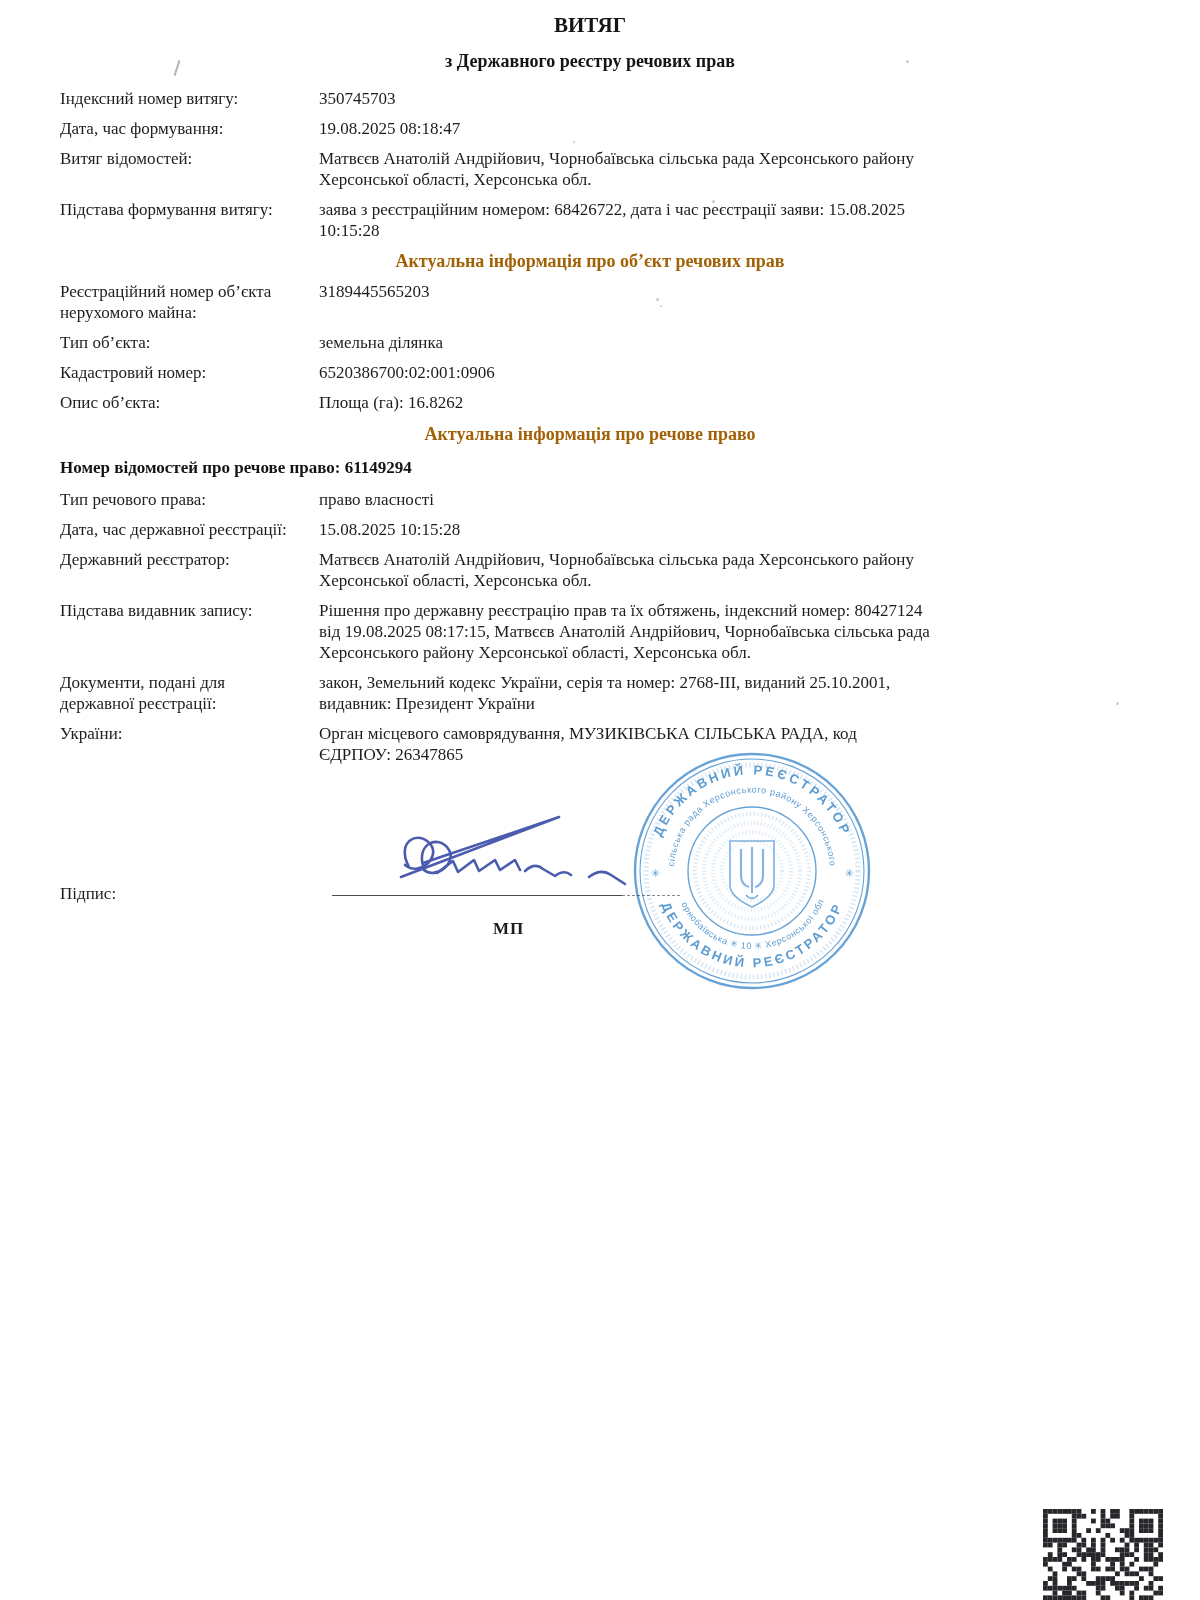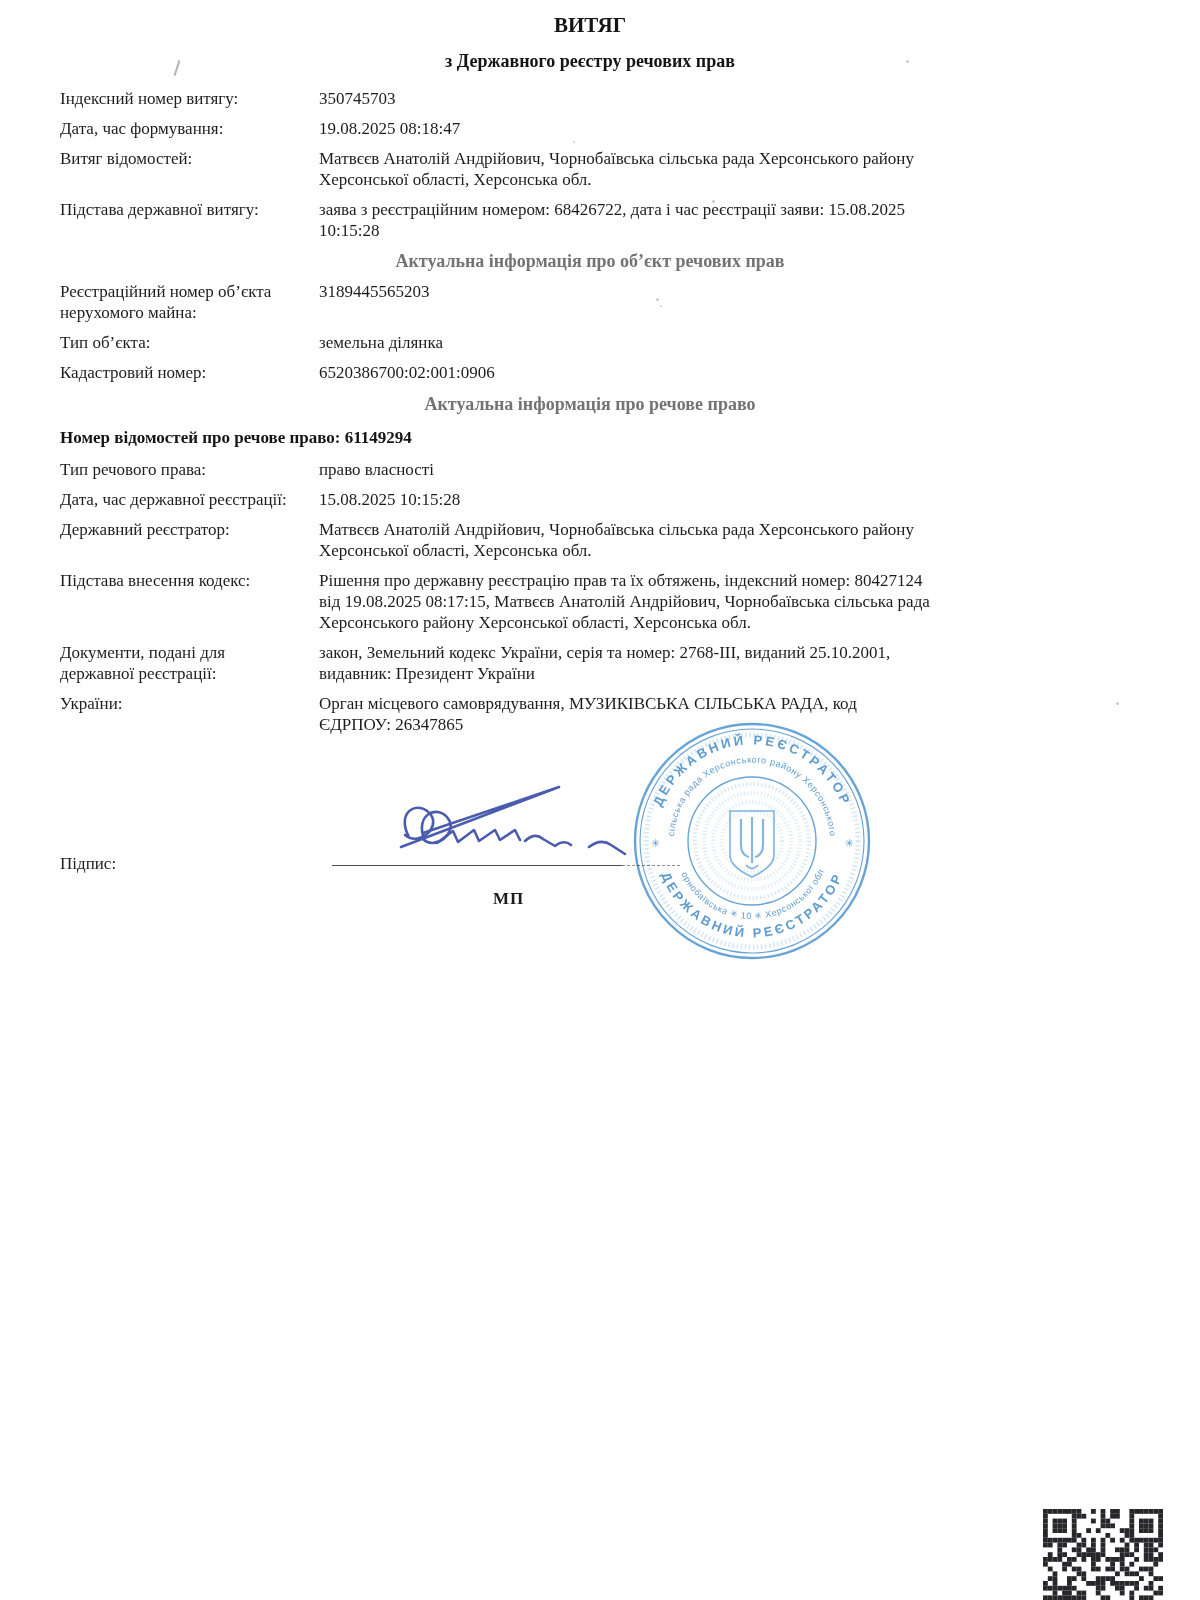--- a/index.html
+++ b/index.html
@@ -2,21 +2,21 @@
 <html><head>
 <meta charset="utf-8">
 <style>
   html,body{margin:0;padding:0;background:#ffffff;}
   body{width:1200px;height:1600px;overflow:hidden;
        font-family:"Liberation Serif","DejaVu Serif",serif;color:#1d1d1f;}
   .page{position:relative;width:1200px;height:1600px;background:#fff;}
   .center{width:1180px;text-align:center;}
   h1.title{font-size:21px;line-height:22px;margin:14px 0 14px;font-weight:bold;color:#141414;}
   h2.subtitle{font-size:18px;line-height:22px;margin:14px 0 16px;font-weight:bold;color:#141414;}
-  h3.sechead{font-size:18px;line-height:22px;font-weight:bold;color:#737373;}
+  h3.sechead{font-size:18px;line-height:22px;font-weight:bold;color:#a16207;}
   h3.obj{margin:8px 0 9px;}
   h3.right{margin:10px 0 12px;}
   .content{margin-left:60px;width:952px;position:relative;}
   .row{display:grid;grid-template-columns:259px auto;margin-bottom:9px;}
   .lbl,.val{font-size:17px;line-height:21px;white-space:pre-line;}
   .record{font-size:17px;line-height:21px;font-weight:bold;margin-bottom:11px;color:#141414;}
   .sig-area{position:relative;height:270px;margin-top:34px;}
   .sig-svg{position:absolute;left:317px;top:-10px;z-index:6;}
   .stamp{position:absolute;left:572px;top:-48px;z-index:5;mix-blend-mode:multiply;opacity:.92;}
   .sig-line{position:absolute;left:272px;top:96px;width:290px;height:0;
@@ -58,21 +58,21 @@
     <div class="row">
       <div class="lbl">Дата, час формування:</div>
       <div class="val">19.08.2025 08:18:47</div>
     </div>
     <div class="row">
       <div class="lbl">Витяг відомостей:</div>
       <div class="val">Матвєєв Анатолій Андрійович, Чорнобаївська сільська рада Херсонського району
 Херсонської області, Херсонська обл.</div>
     </div>
     <div class="row">
-      <div class="lbl">Підстава державної витягу:</div>
+      <div class="lbl">Підстава формування витягу:</div>
       <div class="val">заява з реєстраційним номером: 68426722, дата і час реєстрації заяви: 15.08.2025
 10:15:28</div>
     </div>
   </div>
 
   <div class="center">
     <h3 class="sechead obj">Актуальна інформація про об’єкт речових прав</h3>
   </div>
 
   <div class="content">
@@ -82,20 +82,24 @@
       <div class="val">3189445565203</div>
     </div>
     <div class="row">
       <div class="lbl">Тип об’єкта:</div>
       <div class="val">земельна ділянка</div>
     </div>
     <div class="row">
       <div class="lbl">Кадастровий номер:</div>
       <div class="val">6520386700:02:001:0906</div>
     </div>
+    <div class="row">
+      <div class="lbl">Опис об’єкта:</div>
+      <div class="val">Площа (га): 16.8262</div>
+    </div>
   </div>
 
   <div class="center">
     <h3 class="sechead right">Актуальна інформація про речове право</h3>
   </div>
 
   <div class="content">
     <div class="record">Номер відомостей про речове право: 61149294</div>
 
     <div class="row">
@@ -105,21 +109,21 @@
     <div class="row">
       <div class="lbl">Дата, час державної реєстрації:</div>
       <div class="val">15.08.2025 10:15:28</div>
     </div>
     <div class="row">
       <div class="lbl">Державний реєстратор:</div>
       <div class="val">Матвєєв Анатолій Андрійович, Чорнобаївська сільська рада Херсонського району
 Херсонської області, Херсонська обл.</div>
     </div>
     <div class="row">
-      <div class="lbl">Підстава внесення кодекс:</div>
+      <div class="lbl">Підстава видавник запису:</div>
       <div class="val">Рішення про державну реєстрацію прав та їх обтяжень, індексний номер: 80427124
 від 19.08.2025 08:17:15, Матвєєв Анатолій Андрійович, Чорнобаївська сільська рада
 Херсонського району Херсонської області, Херсонська обл.</div>
     </div>
     <div class="row">
       <div class="lbl">Документи, подані для
 державної реєстрації:</div>
       <div class="val">закон, Земельний кодекс України, серія та номер: 2768-III, виданий 25.10.2001,
 видавник: Президент України</div>
     </div>

